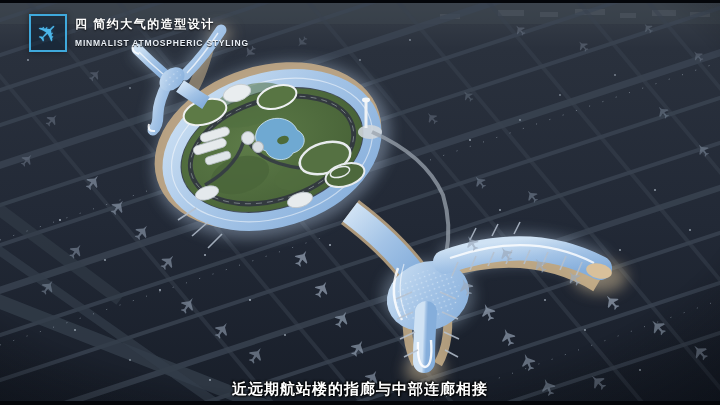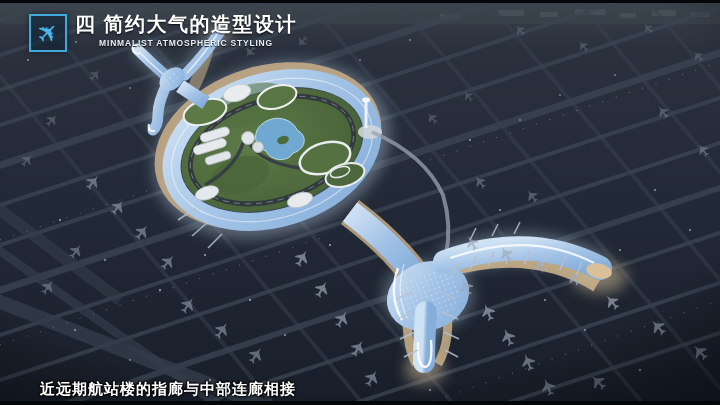--- a/index.html
+++ b/index.html
@@ -22,34 +22,33 @@
     display:flex;align-items:center;justify-content:center;
     box-shadow:0 0 6px rgba(0,0,0,.4);
   }
   .icon-box .plane-glyph{
     color:#4cb6e8;font-size:26px;line-height:1;
     transform:rotate(-45deg);display:block;
     text-shadow:0 0 2px rgba(30,90,130,.8);
   }
   .header-text{margin-left:8px;padding-top:1px;}
   .title-zh{
-    color:#ffffff;font-size:20px;font-weight:bold;letter-spacing:1.5px;
+    color:#ffffff;font-size:12px;font-weight:bold;letter-spacing:1.5px;
     line-height:19px;text-shadow:0 1px 2px rgba(0,0,0,.85);
     white-space:nowrap;
   }
   .subtitle-en{
     color:#e9eff6;font-size:8.5px;font-weight:bold;letter-spacing:.8px;
     margin-top:4px;text-shadow:0 1px 1px rgba(0,0,0,.85);white-space:nowrap;text-align:center;
   }
   .caption{
     position:absolute;left:0;right:0;bottom:6px;z-index:5;
-    text-align:left;color:var(--caption-text);
+    text-align:center;color:var(--caption-text);
     font-size:15px;font-weight:600;letter-spacing:1px;
     text-shadow:0 0 3px #000,1px 1px 2px #000,-1px -1px 2px #000;
-    padding-left:40px;
   }
   .bar{position:absolute;left:0;width:720px;background:#04060a;z-index:6;}
   .bar.top{top:0;height:3px;}
   .bar.bottom{bottom:0;height:4px;}
 </style>
 </head>
 <body>
 
 <div class="slide">
 

